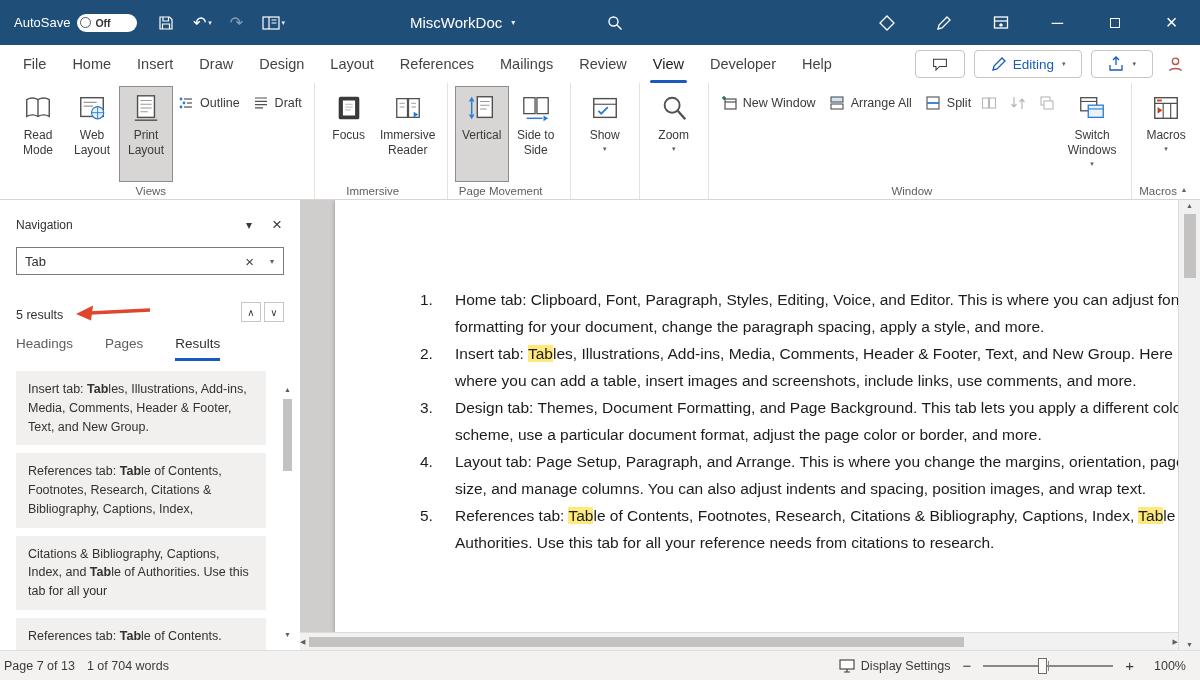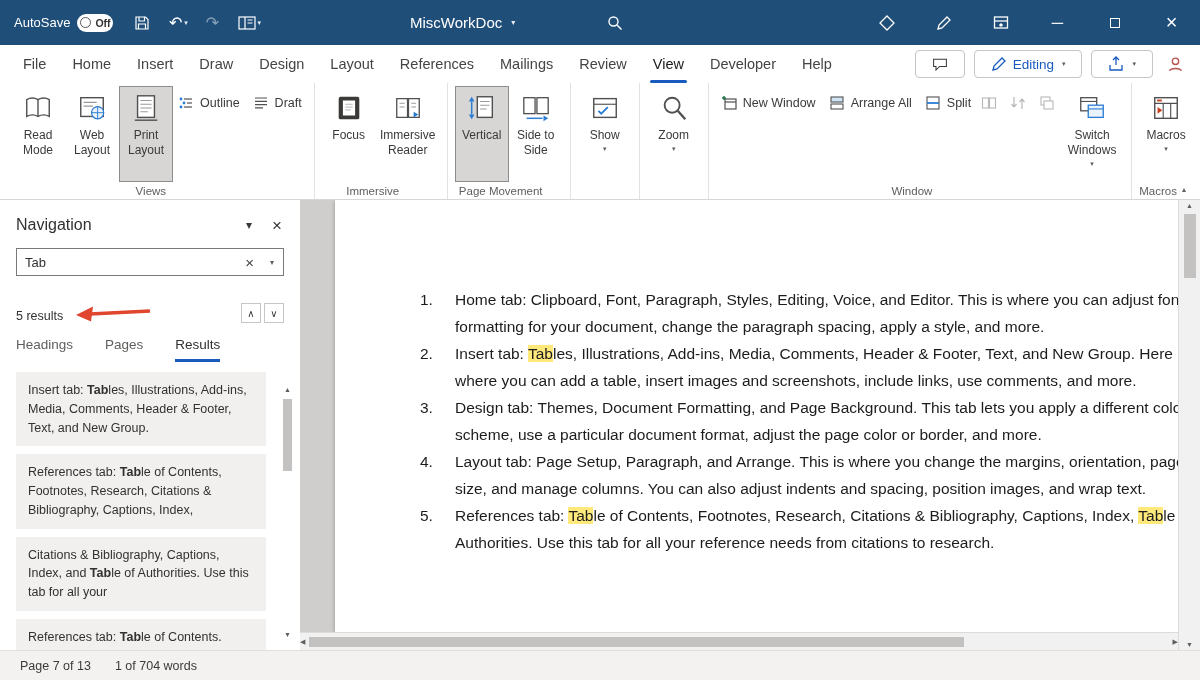--- a/index.html
+++ b/index.html
@@ -4,21 +4,21 @@
 <style>
   *{margin:0;padding:0;box-sizing:border-box}
   html,body{width:1200px;height:680px;overflow:hidden;background:#fff;
     font-family:"Liberation Sans",sans-serif;-webkit-font-smoothing:antialiased}
   button{font-family:inherit}
 
   
   .titlebar{position:absolute;left:0;top:0;width:1200px;height:45px;
     background:var(--titlebar-bg,#1f4e79);color:#fff;display:flex;align-items:center}
   .autosave{display:flex;align-items:center;gap:7px;margin-left:14px;font-size:13px;cursor:pointer}
-  .toggle{width:36px;height:18px;background:#fff;border-radius:9px;display:flex;align-items:center}
+  .toggle{width:60px;height:18px;background:#fff;border-radius:9px;display:flex;align-items:center}
   .knob{width:11px;height:11px;border:1.5px solid #5a5a5a;border-radius:50%;margin-left:3px;background:#fff}
   .toggle-text{font-size:10.5px;color:#333;margin-left:4px;font-weight:bold}
   .tbtn{height:45px;background:none;border:none;color:#fff;cursor:pointer;
     display:flex;align-items:center;justify-content:center;font-size:16px}
   .tbtn.dim{opacity:.45}
   .mini{font-size:7px;margin-left:2px;opacity:.9}
   .doc-title{position:absolute;left:410px;top:0;height:45px;display:flex;align-items:center;
     gap:7px;font-size:15px;cursor:pointer}
   .doc-title .mini{font-size:8px}
   .search-btn{position:absolute;left:598px;top:0;width:34px}
@@ -59,21 +59,21 @@
   .smallbtn{display:flex;align-items:center;gap:6px;height:23px;padding:0 5px;font-size:12.5px;
     color:#3b3a39;background:none;border:none;cursor:pointer;white-space:nowrap}
   .sicon{width:16px;height:16px;flex-shrink:0;display:block}
   .dimicon{opacity:.4}
   .ribbon-collapse{position:absolute;right:14px;bottom:5px;font-size:8px;color:#605e5c;
     background:none;border:none;cursor:pointer}
 
   
   .navpane{position:absolute;top:200px;left:0;width:300px;height:450px;background:#fff;overflow:hidden}
   .nav-head{display:flex;align-items:center;margin:16px 18px 0 16px}
-  .nav-title{font-size:16px;color:#323130;flex:1}
+  .nav-title{font-size:12px;color:#323130;flex:1}
   .nav-hbtn{background:none;border:none;color:#3b3a39;cursor:pointer;margin-left:20px;font-size:12px}
   .nav-hbtn.x{font-size:17px;line-height:1}
   .nav-search{margin:14px 16px 0;height:28px;border:1px solid #7a7a78;display:flex;align-items:center}
   .nav-search input{flex:1;border:none;outline:none;font-size:13px;color:#323130;
     padding-left:8px;font-family:inherit;min-width:0}
   .search-clear{background:none;border:none;color:#444;font-size:15px;cursor:pointer;padding:0 7px}
   .search-dd{background:none;border:none;color:#605e5c;font-size:8px;cursor:pointer;width:22px}
   .nav-resrow{margin:27px 16px 0;display:flex;align-items:flex-end;position:relative;height:20px}
   .rescount{font-size:12.5px;color:#323130}
   .resnav{margin-left:auto;display:flex;gap:3px}
@@ -108,21 +108,21 @@
   .vthumb{width:12px;height:64px;background:#c4c2c0;margin-top:3px}
   .vscroll .spacer{flex:1}
   .hscroll{position:absolute;left:0;bottom:0;right:22px;height:18px;background:#f1f1f1;
     border-top:1px solid #dddbd9;display:flex;align-items:center}
   .hthumb{height:10px;width:655px;background:#c4c2c0;margin-left:4px}
   .hscroll .spacer{flex:1}
 
   
   .statusbar{position:absolute;left:0;bottom:0;width:1200px;height:30px;background:#f3f2f1;
     border-top:1px solid #e1dfdd;display:flex;align-items:center;font-size:12.5px;color:#3b3a39}
-  .sb-left{display:flex;gap:24px;margin-left:20px}
+  .sb-left{display:flex;gap:12px;margin-left:4px}
   .sb-item{cursor:pointer}
   .sb-right{margin-left:auto;display:flex;align-items:center;gap:12px;margin-right:14px}
   .disp-set{display:flex;align-items:center;gap:6px;cursor:pointer}
   .zbtn{background:none;border:none;font-size:15px;color:#3b3a39;cursor:pointer;line-height:1}
   .ztrack{width:130px;height:2px;background:#8a8886;position:relative}
   .ztick{position:absolute;left:50%;top:-4px;width:1px;height:10px;background:#8a8886}
   .zthumb{position:absolute;left:42%;top:-7px;width:9px;height:16px;background:#fafafa;
     border:1px solid #6e6c6a;cursor:pointer}
   .zoom-pct{width:40px;text-align:right;cursor:pointer}
 </style>
@@ -513,13 +513,29 @@
     <div class="spacer"></div>
     <button class="scroll-arr">▶</button>
   </div>
 </div>
 
 <div class="statusbar">
   <div class="sb-left">
     <span class="sb-item">Page 7 of 13</span>
     <span class="sb-item">1 of 704 words</span>
   </div>
+  <div class="sb-right">
+    <span class="disp-set">
+      <svg class="sicon" viewBox="0 0 16 16">
+          <rect x="1" y="2" width="14" height="9" fill="#fff" stroke="#3b3a39" stroke-width="1.1"></rect>
+          <path d="M5 14h6M8 11v3" stroke="#3b3a39" stroke-width="1.1"></path>
+        </svg>
+      <span>Display Settings</span>
+    </span>
+    <button class="zbtn">−</button>
+    <div class="ztrack">
+      <div class="ztick"></div>
+      <div class="zthumb"></div>
+    </div>
+    <button class="zbtn">+</button>
+    <span class="zoom-pct">100%</span>
+  </div>
 </div>
 
 </body></html>

